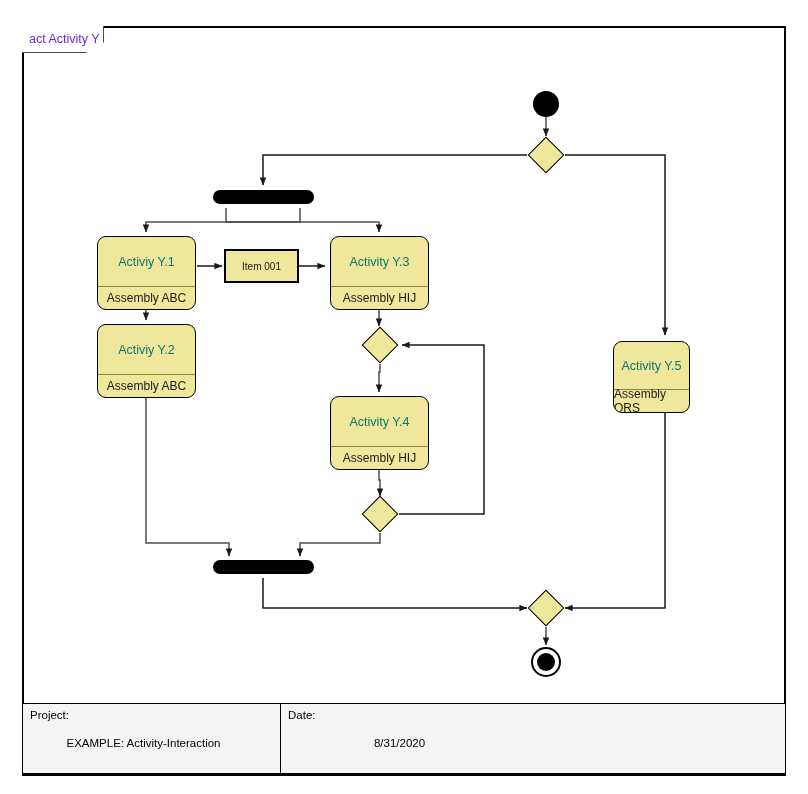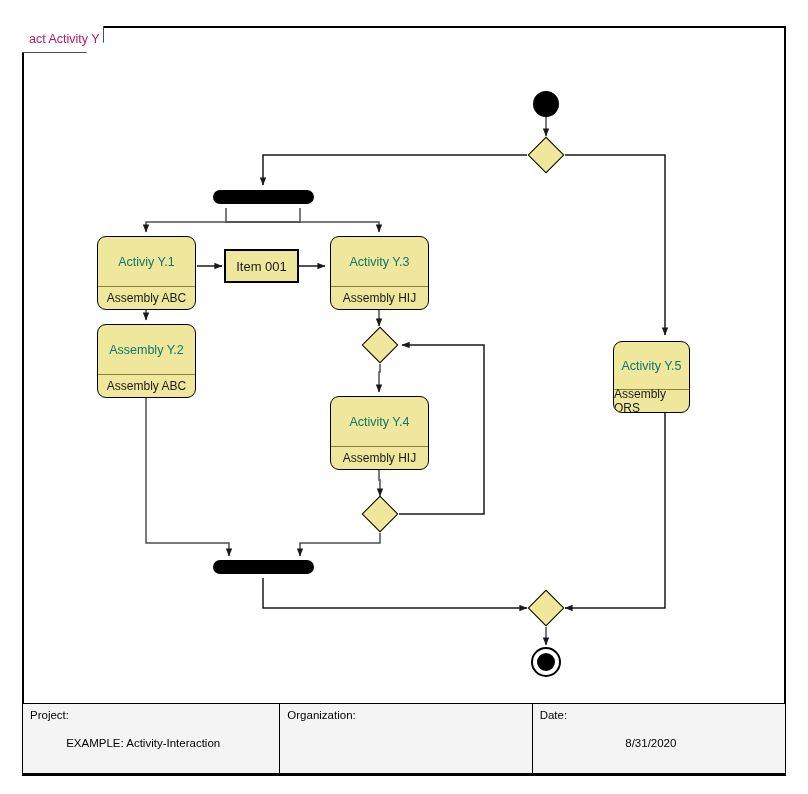--- a/index.html
+++ b/index.html
@@ -31,21 +31,21 @@
     position: absolute;
     left: 22px;
     top: 26px;
     width: 82px;
     height: 27px;
     box-sizing: border-box;
     background: #ffffff;
     border-right: 1.5px solid #4d4d4d;
     border-bottom: 1.5px solid #4d4d4d;
     font-size: 12.5px;
-    color: #be185d;
+    color: #6d28d9;
     line-height: 27px;
     padding-left: 7px;
     white-space: nowrap;
     
     clip-path: polygon(0 0, 100% 0, 100% 60%, 78% 100%, 0 100%);
   }
   
   #edges {
     position: absolute;
     left: 0;
@@ -85,21 +85,21 @@
   
   .objectnode {
     position: absolute;
     box-sizing: border-box;
     background: #EFE79B;
     border: 2px solid #000000;
     border-radius: 0;
     display: flex;
     align-items: center;
     justify-content: center;
-    font-size: 13px;
+    font-size: 10px;
     color: #1a1a1a;
   }
   
   .initial-node {
     position: absolute;
     background: #000000;
     border-radius: 50%;
   }
   .final-node {
     position: absolute;
@@ -233,21 +233,21 @@
   <div class="diamond" style="left:533px; top:595px; width:26px; height:26px;"></div>
 
   <div class="final-node" style="left:531px; top:647px; width:30px; height:30px;"></div>
 
   <div class="activity" style="left:97px; top:236px; width:99px; height:74px;">
     <div class="body">Activiy Y.1</div>
     <div class="partition">Assembly ABC</div>
   </div>
 
   <div class="activity" style="left:97px; top:324px; width:99px; height:74px;">
-    <div class="body">Assembly Y.2</div>
+    <div class="body">Activiy Y.2</div>
     <div class="partition">Assembly ABC</div>
   </div>
 
   <div class="activity" style="left:330px; top:236px; width:99px; height:74px;">
     <div class="body">Activity Y.3</div>
     <div class="partition">Assembly HIJ</div>
   </div>
 
   <div class="activity" style="left:330px; top:396px; width:99px; height:74px;">
     <div class="body">Activity Y.4</div>
@@ -262,22 +262,18 @@
   <div class="objectnode" style="left:224px; top:249px; width:75px; height:34px;">
     <span>Item 001</span>
   </div>
 
   <div id="footer">
     <div class="fcell" style="width:258px;text-decoration:underline;">
       <div class="flabel">Project:</div>
       <div class="fvalue">EXAMPLE: Activity-Interaction</div>
     </div>
     <div class="fcell" style="width:253px;">
-      <div class="flabel">Organization:</div>
-      <div class="fvalue"></div>
-    </div>
-    <div class="fcell" style="width:253px;">
       <div class="flabel">Date:</div>
       <div class="fvalue">8/31/2020</div>
     </div>
   </div>
 
 </div>
 
 </body></html>

